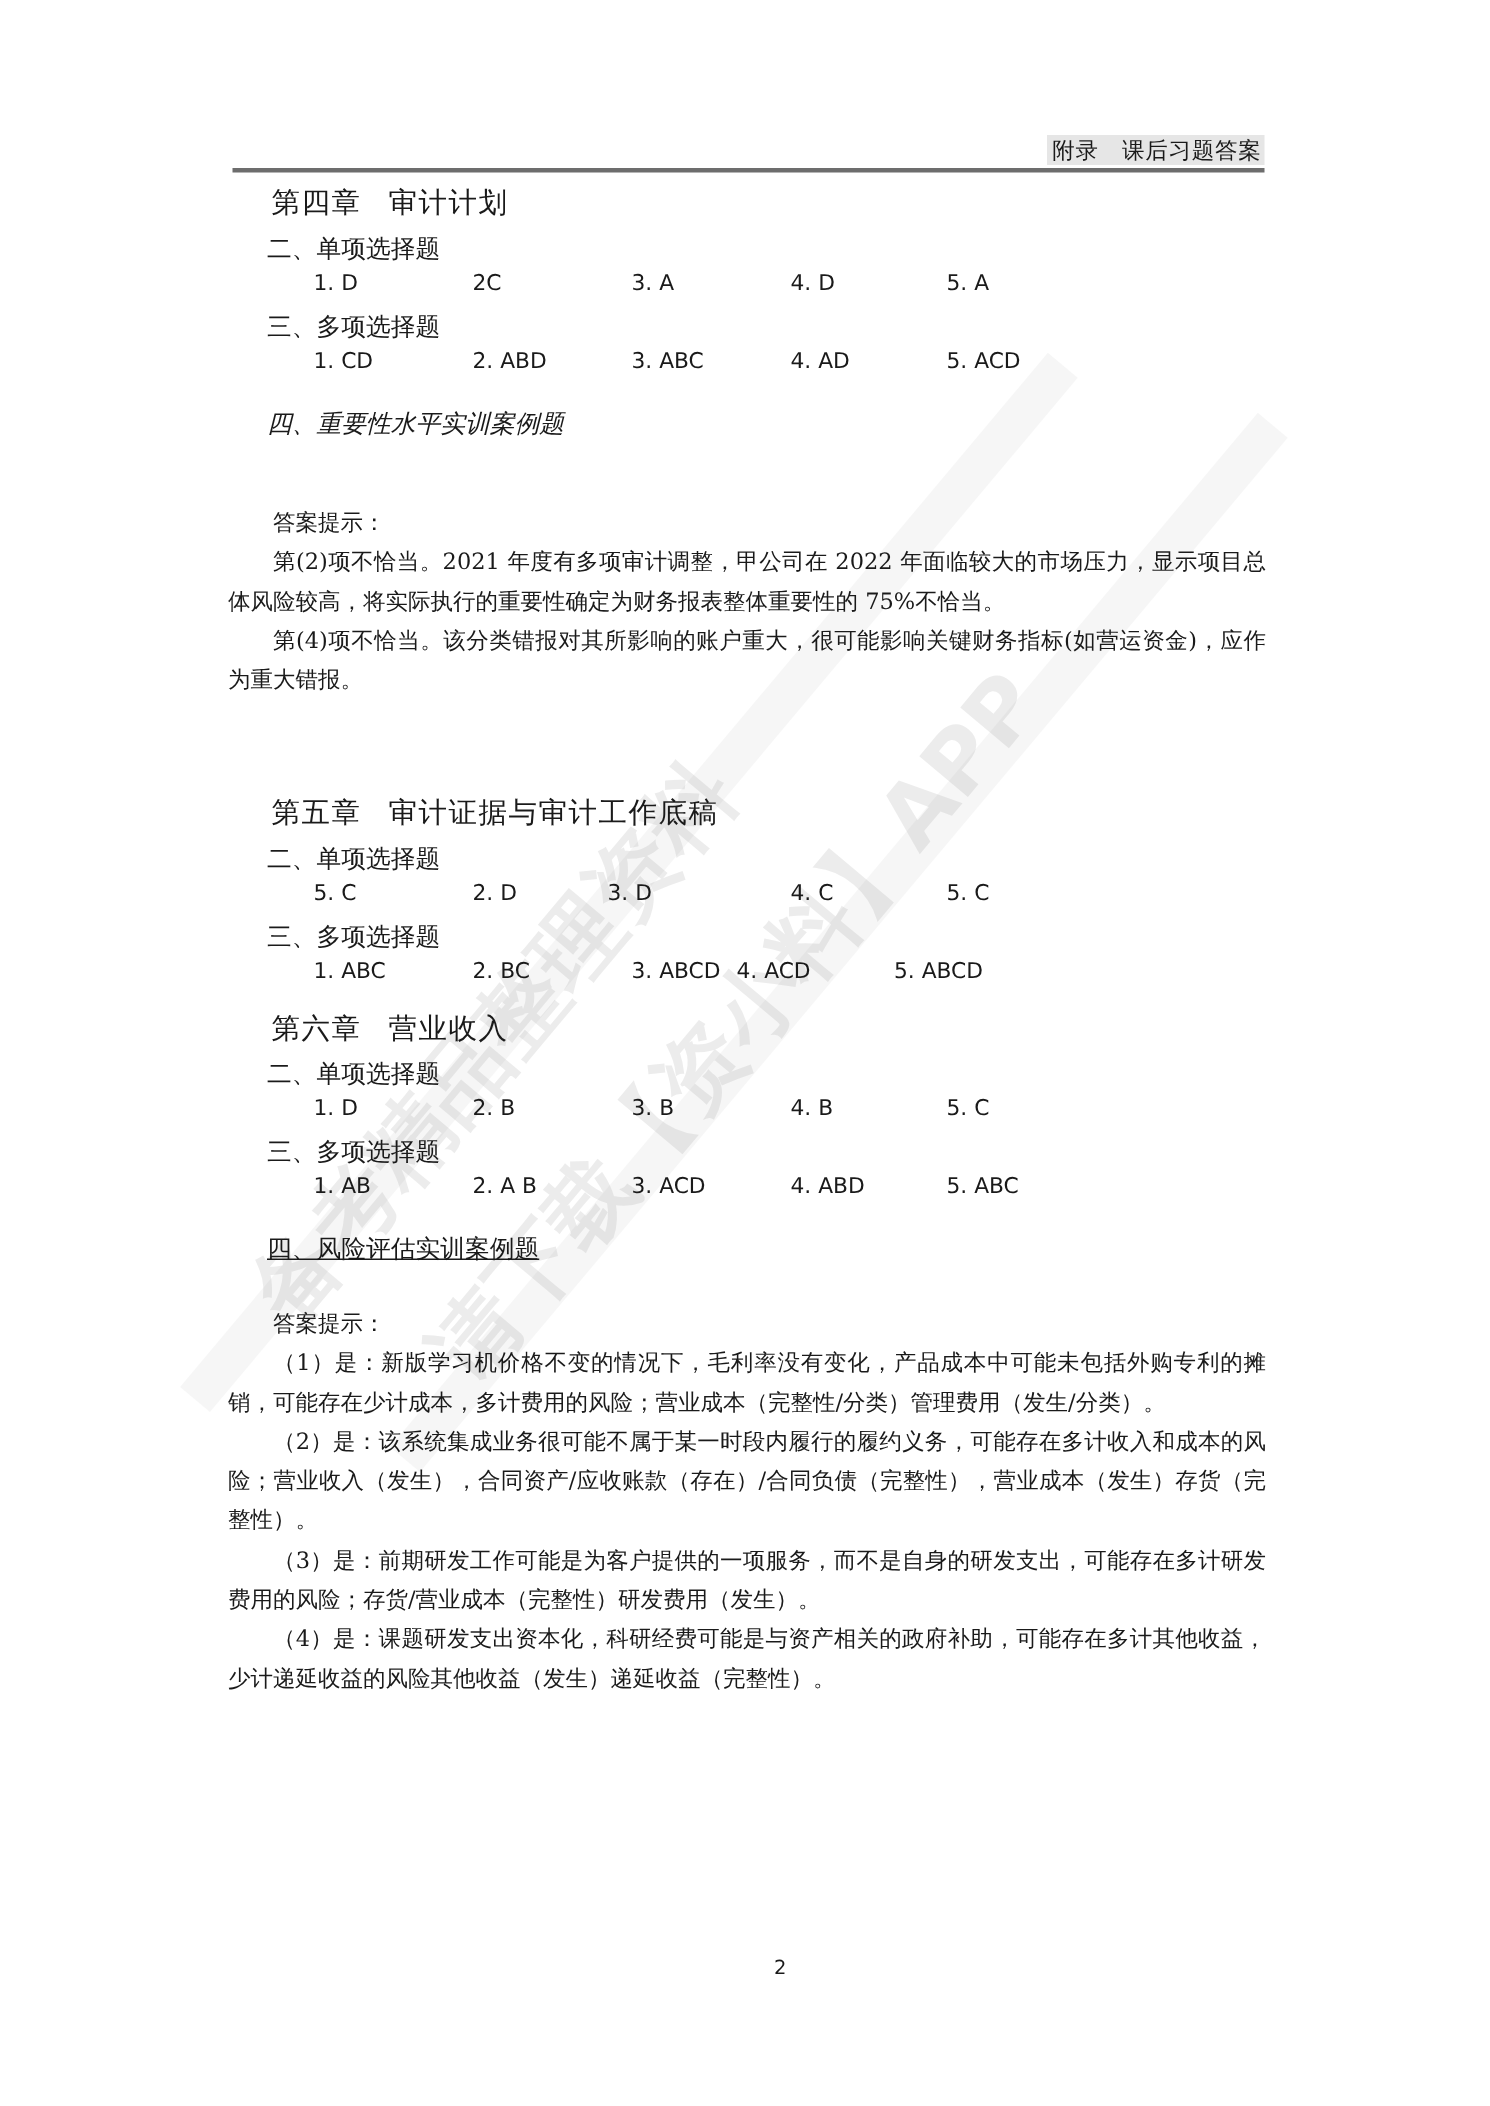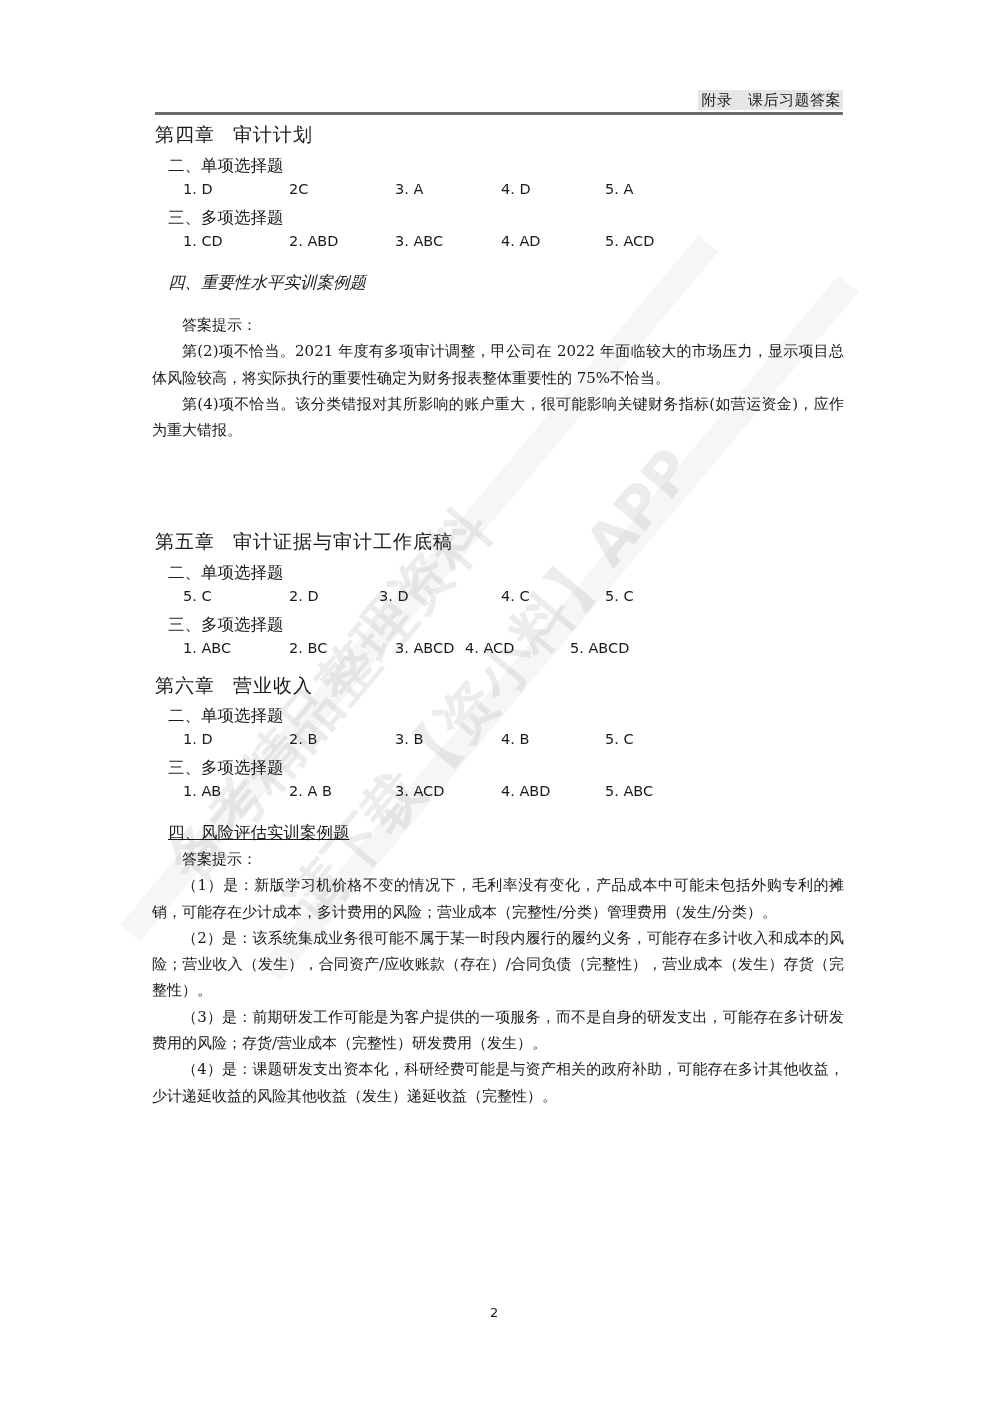--- a/index.html
+++ b/index.html
@@ -1,29 +1,29 @@
 <!DOCTYPE html>
 <html><head>
 <meta charset="utf-8">
 <style>
   html, body { margin: 0; padding: 0; background: #ffffff; }
   body { width: 993px; height: 1404px; position: relative; overflow: hidden; color: #1a1a1a; }
-  .sans { font-family: "DejaVu Sans", "Liberation Sans", sans-serif; }
-  .serif { font-family: "DejaVu Serif", "Liberation Serif", serif; }
+  .sans { font-family: "DejaVu Sans", "Liberation Sans", sans-serif; margin-left: 26px; }
+  .serif { font-family: "DejaVu Serif", "Liberation Serif", serif; margin-top: 23px; }
 
   .watermark { position: absolute; left: 150px; top: 520px; width: 820px; height: 420px; pointer-events: none; }
   .watermark .wm { position: absolute; font-family: "DejaVu Sans", sans-serif; font-weight: bold; color: rgba(150,150,150,0.18); white-space: nowrap; transform-origin: left bottom; transform: rotate(-50deg); font-size: 58px; }
   .watermark .stripe { position: absolute; height: 26px; background: rgba(200,200,200,0.16); transform-origin: left center; transform: rotate(-50deg); }
 
   .header { position: absolute; left: 155px; top: 88px; width: 688px; height: 24px; border-bottom: 3px solid #6d6d6d; }
   .header-label { position: absolute; right: 0; top: 2px; font-size: 15px; background: #e6e6e6; padding: 1px 2px 0 4px; letter-spacing: 0.5px; }
 
   .chapter-title { position: absolute; left: 155px; width: 688px; text-align: left; font-size: 19px; letter-spacing: 1px; }
   .chapter-title .gap { display: inline-block; width: 18px; }
-  .section { position: absolute; left: 168px; font-size: 16.5px; }
+  .section { position: absolute; left: 152px; font-size: 16.5px; }
   .answers { position: absolute; left: 183px; font-size: 14.5px; height: 20px; width: 660px; }
   .answers span { position: absolute; top: 0; white-space: pre; }
 
   .para { position: absolute; left: 152px; width: 692px; font-size: 15px; line-height: 26.3px; text-align: justify; }
   .para p { margin: 0; }
   .indent { text-indent: 30px; }
   .page-num { position: absolute; left: 490px; top: 1305px; font-size: 13px; }
 </style>
 </head>
 <body>

